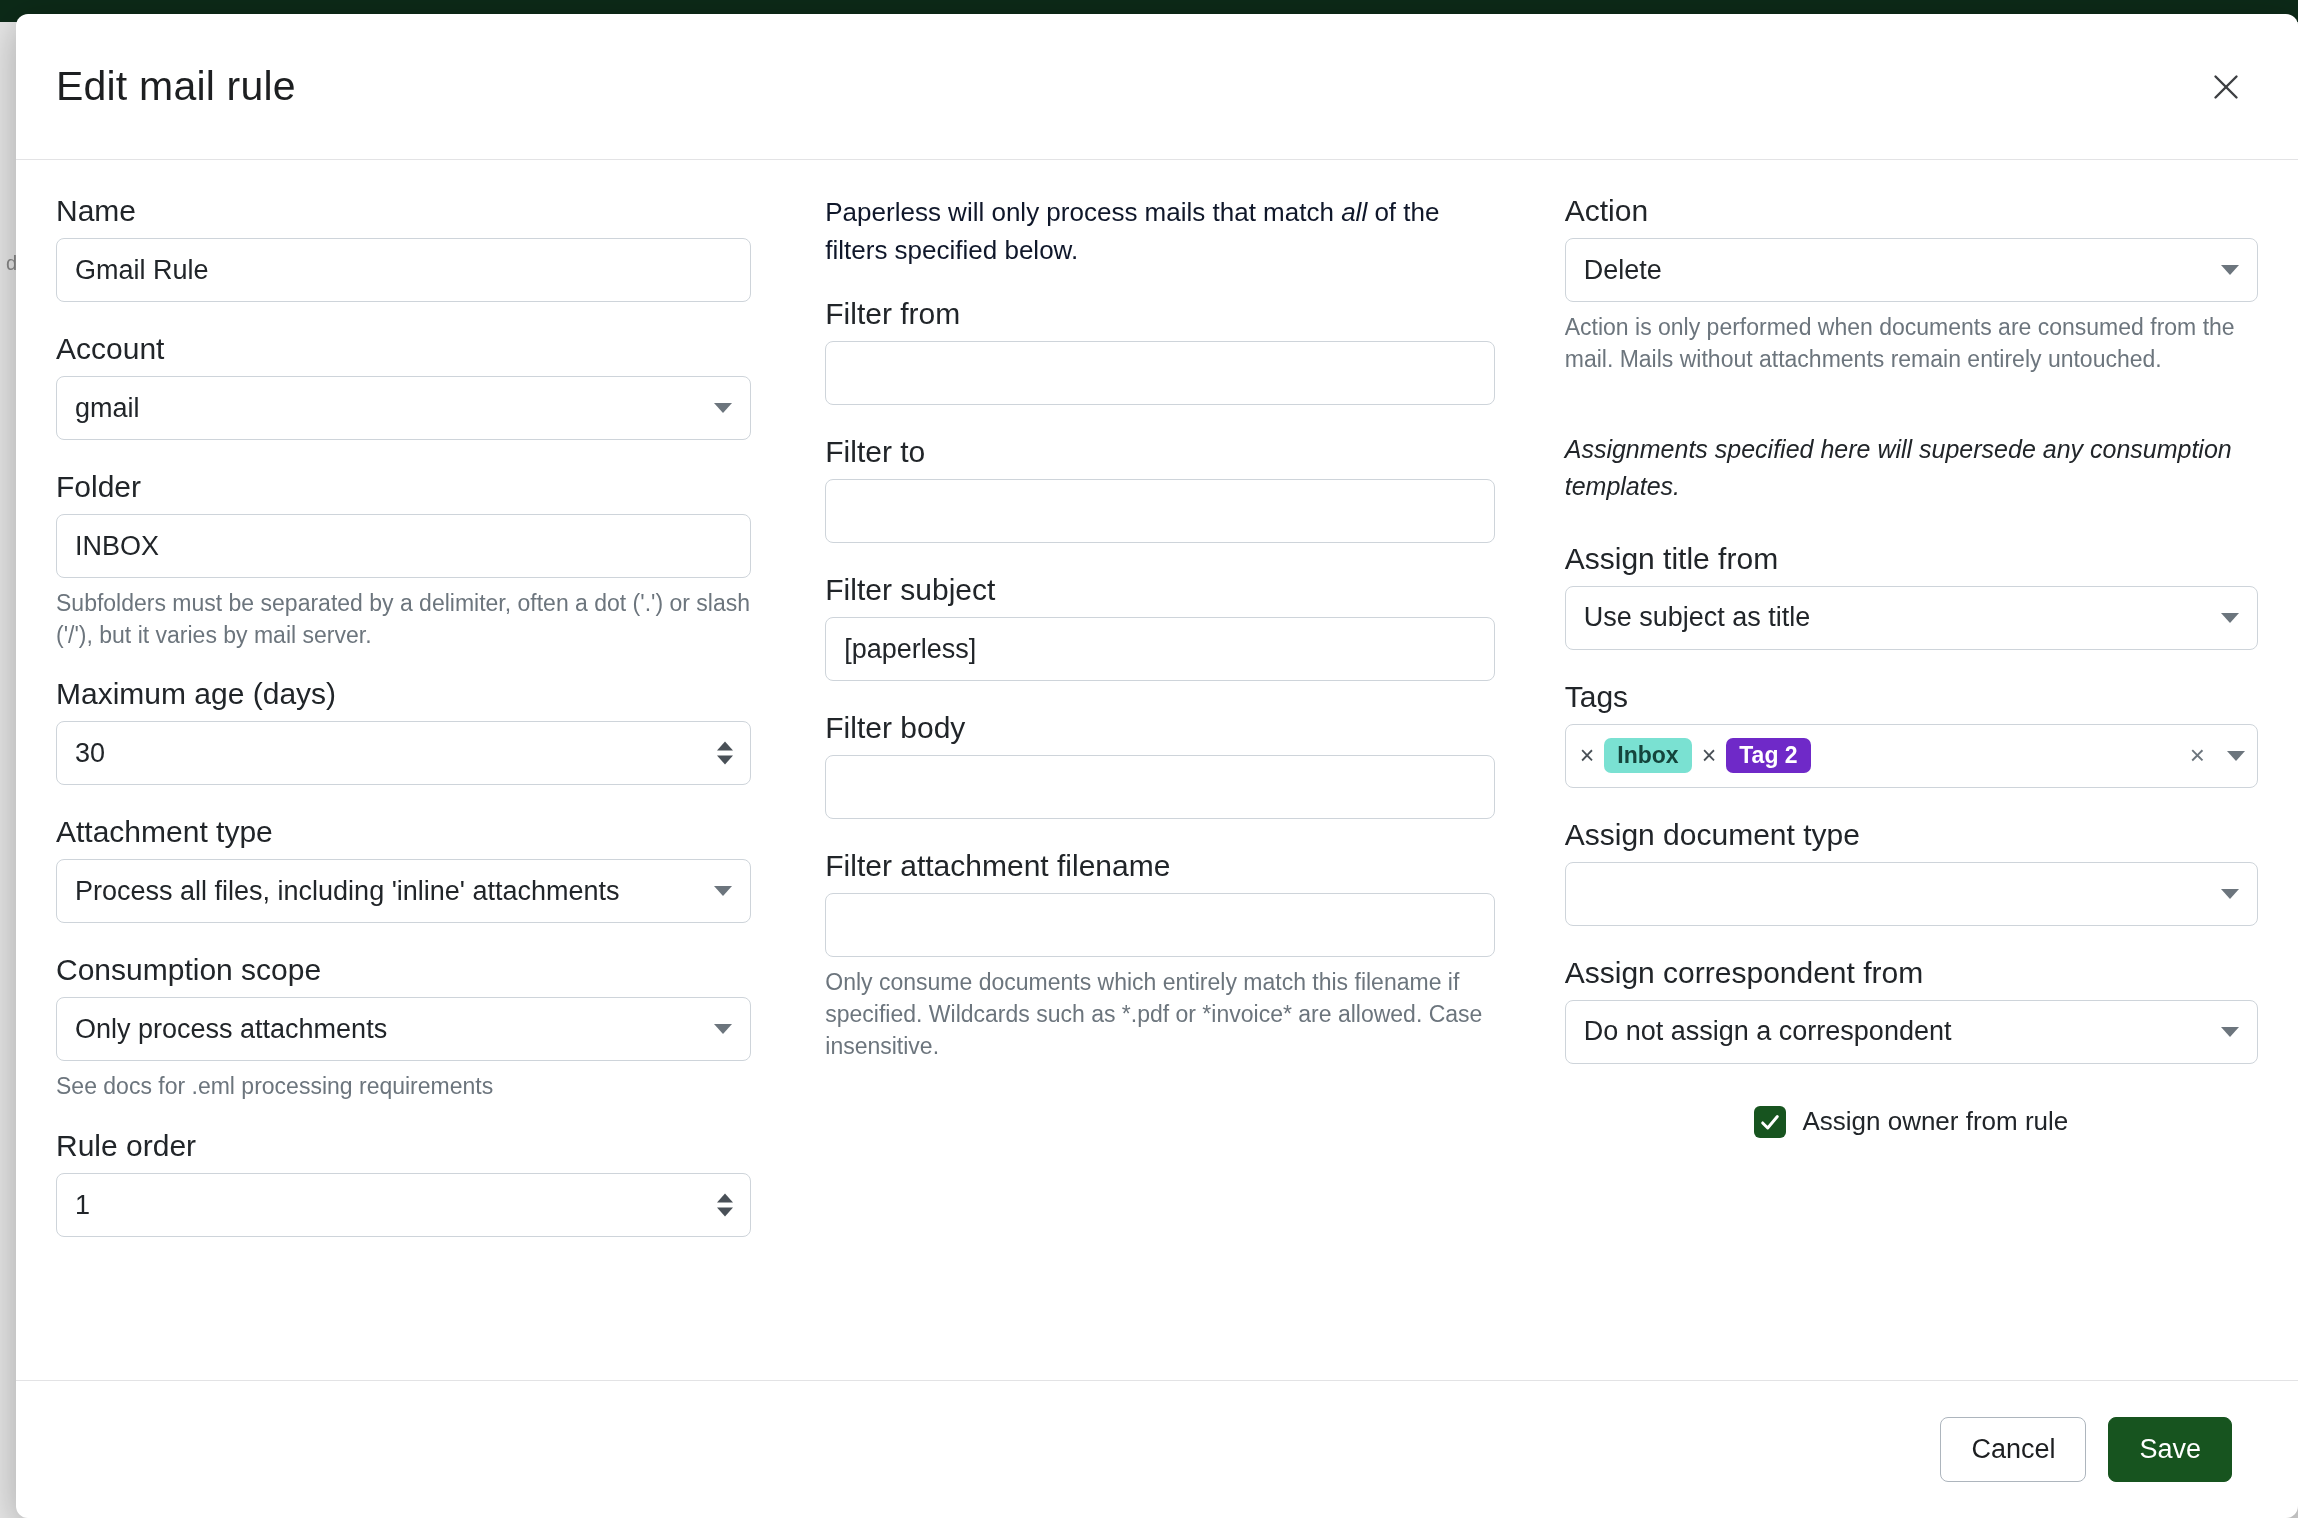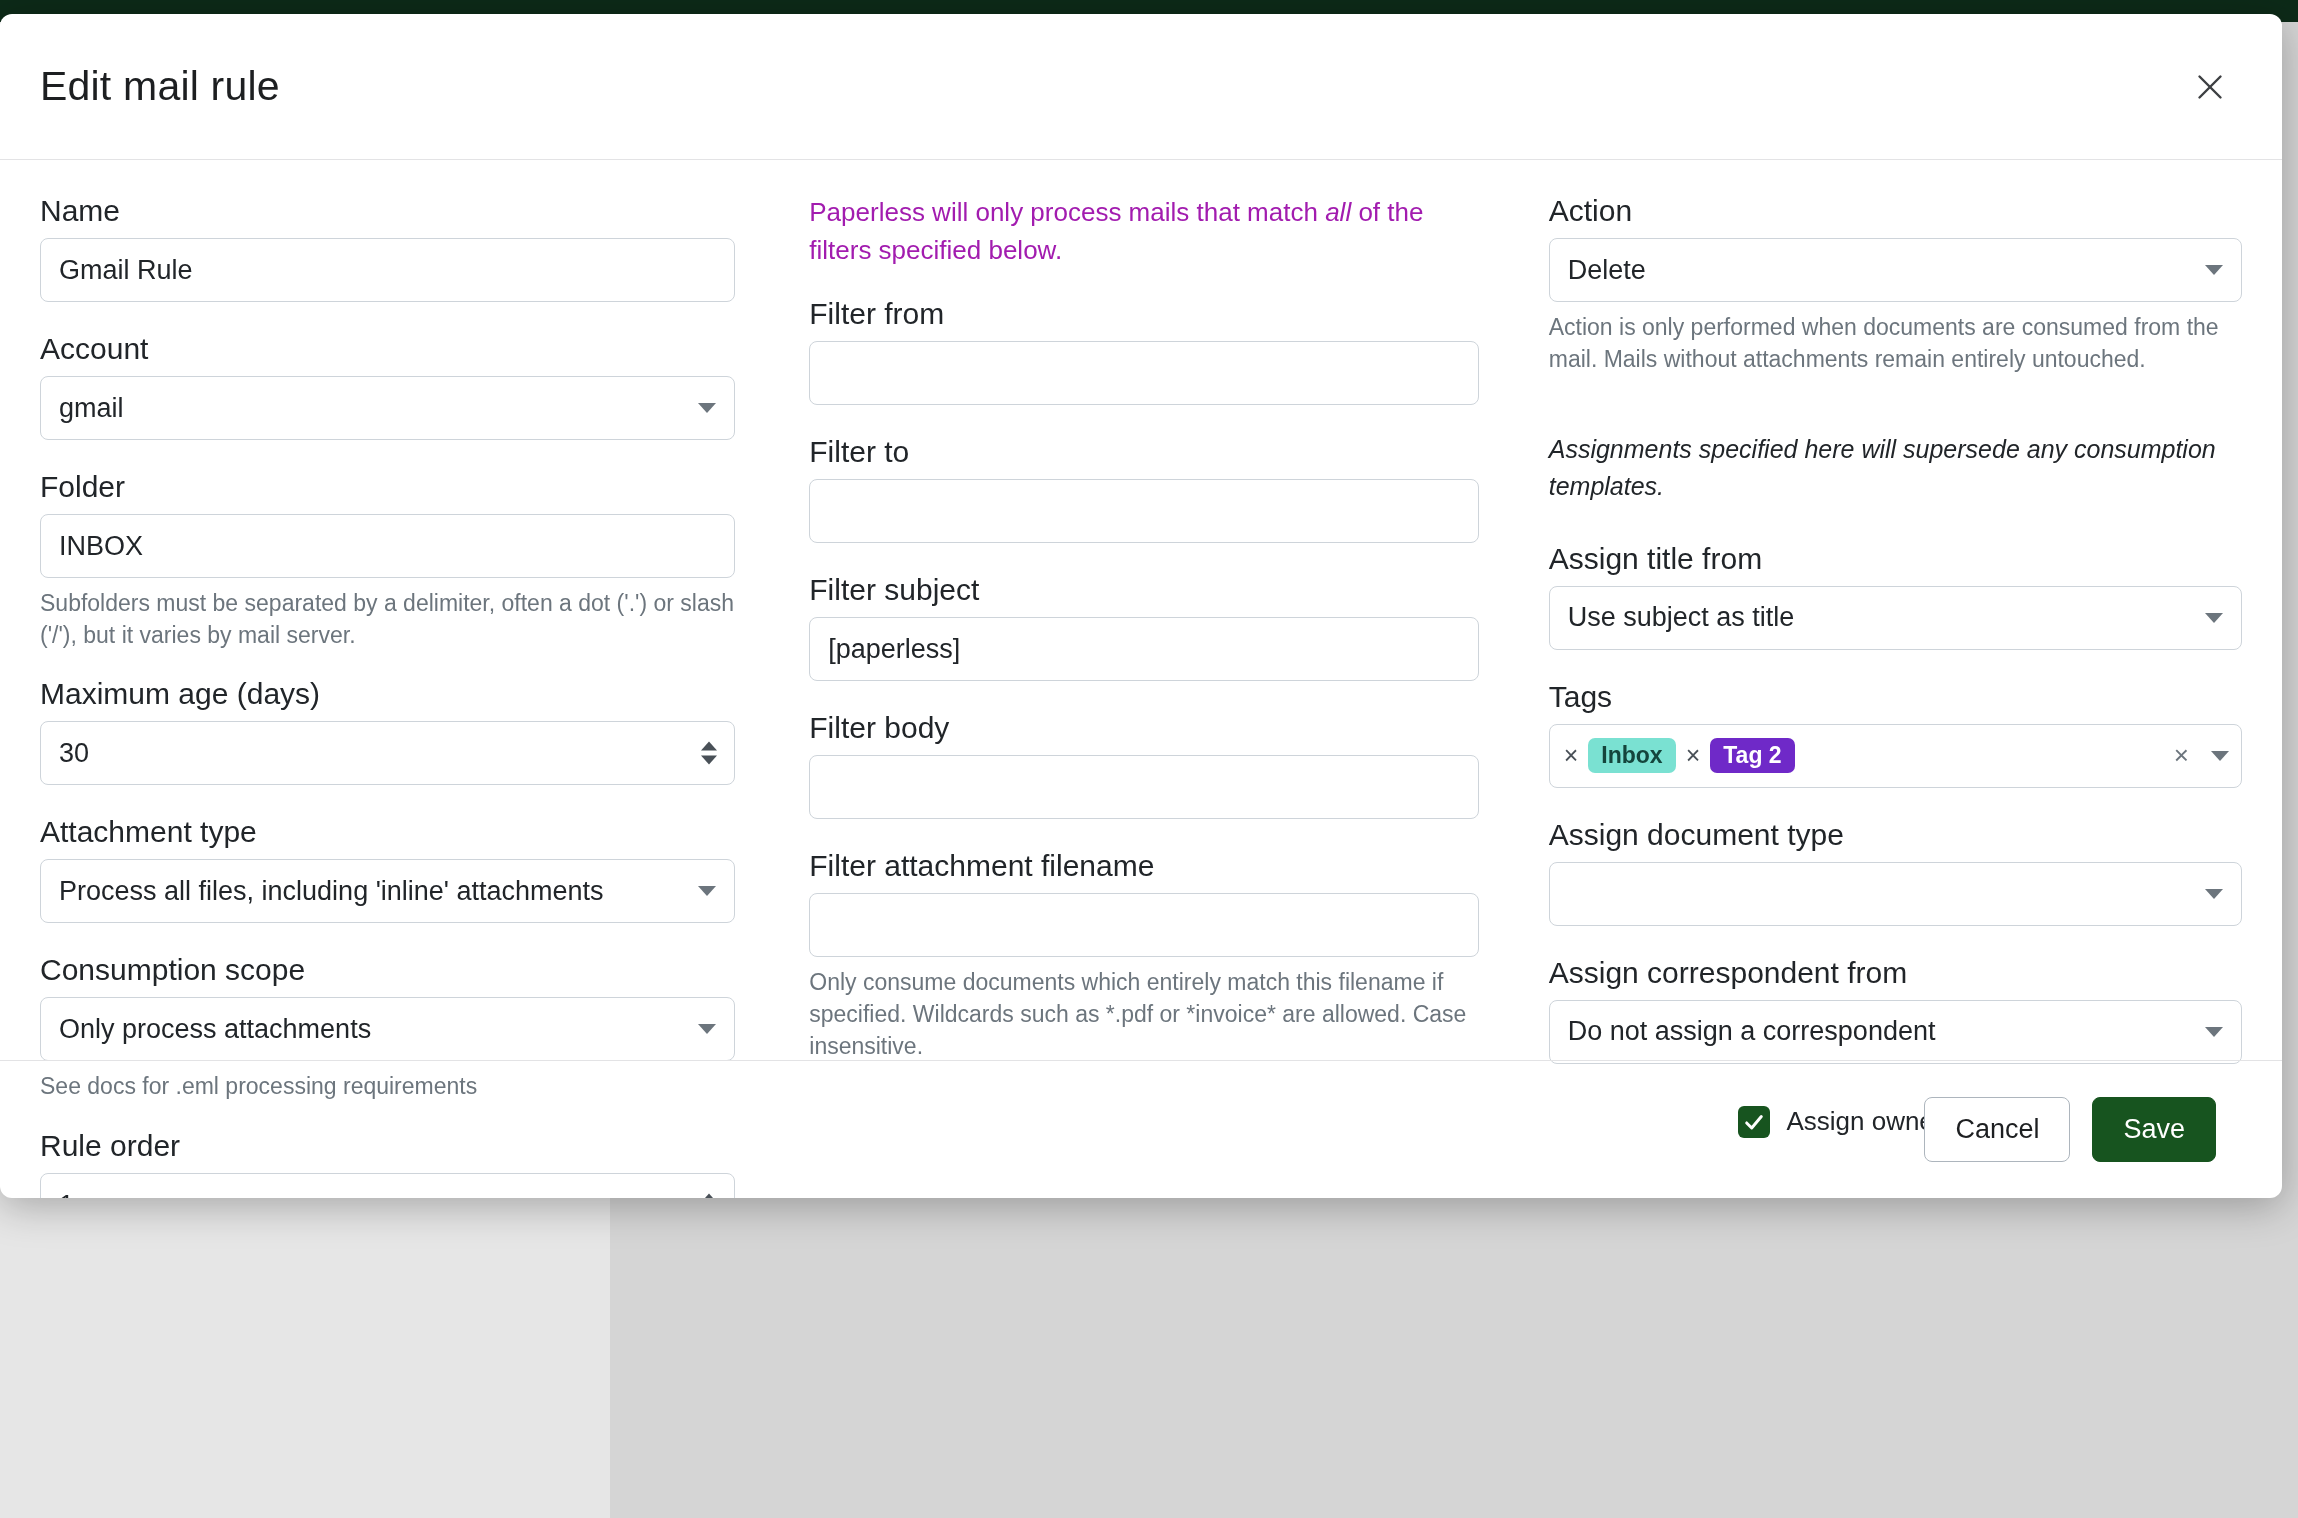--- a/index.html
+++ b/index.html
@@ -22,22 +22,22 @@
     position: absolute; top: 22px; left: 0; width: 610px; height: 1496px;
     background: #e6e6e6;
   }
   .backdrop-left .ghost {
     position: absolute; left: 6px; top: 230px;
     font-size: 20px; color: #888;
   }
 
   .modal {
     position: absolute;
-    left: 0px; top: 14px;
-    width: 2282px; height: 1184px;
+    left: 16px; top: 14px;
+    width: 2282px; height: 1504px;
     background: #ffffff;
     border-radius: 12px;
     box-shadow: 0 8px 40px rgba(0,0,0,.28);
     overflow: hidden;
   }
 
   .modal-header {
     height: 146px;
     border-bottom: 1px solid #e3e3e5;
     display: flex; align-items: center; justify-content: space-between;
@@ -120,21 +120,21 @@
   .spin .up, .spin .down {
     width: 0; height: 0;
     border-left: 8px solid transparent;
     border-right: 8px solid transparent;
   }
   .spin .up { border-bottom: 9px solid #495057; }
   .spin .down { border-top: 9px solid #495057; }
 
   .intro {
     font-size: 26px;
-    color: #a21caf;
+    color: #0f172a;
     line-height: 1.45;
     margin-bottom: 28px;
   }
   .intro em { font-style: italic; }
 
   .note-italic {
     font-size: 25px;
     color: #212529;
     font-style: italic;
     line-height: 1.45;

